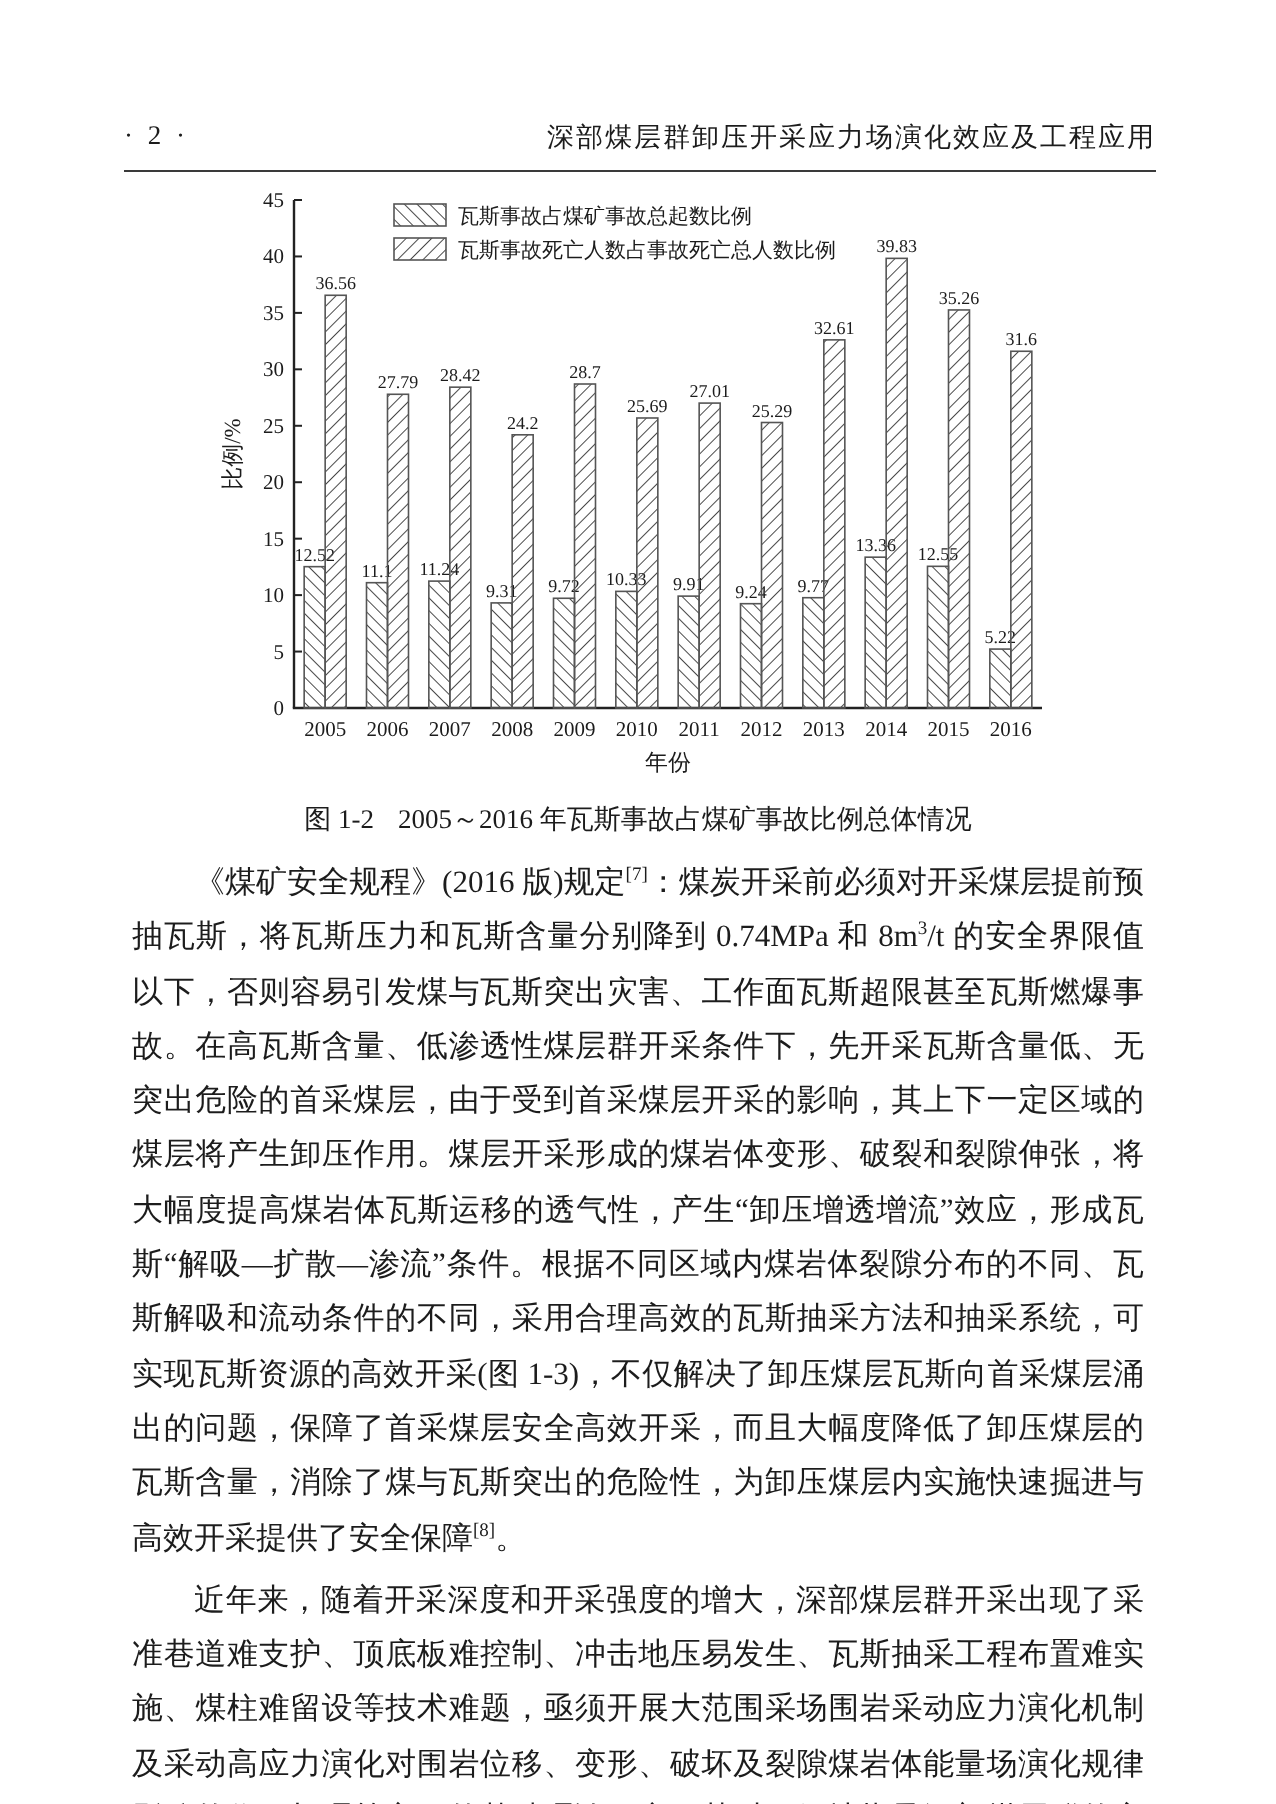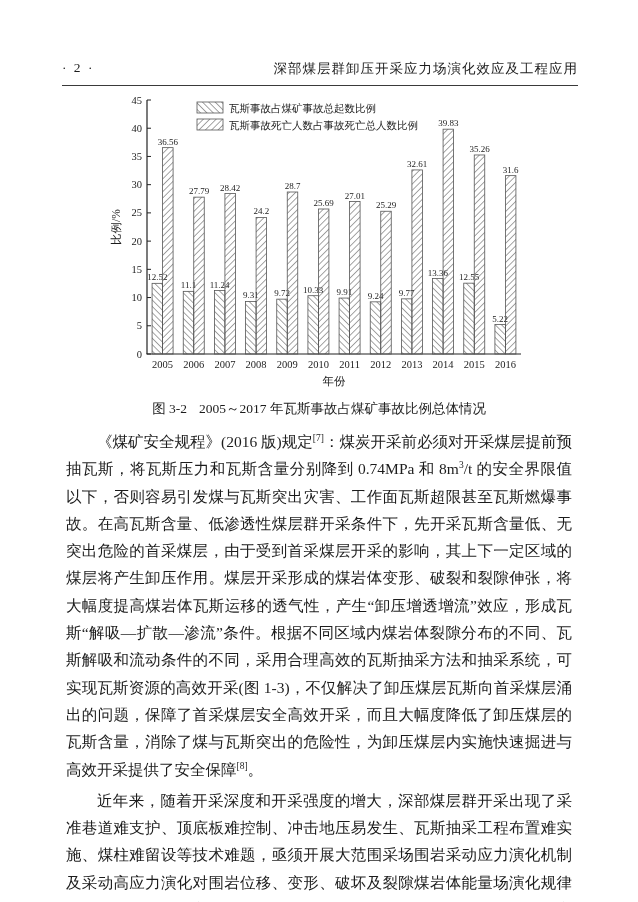--- a/index.html
+++ b/index.html
@@ -131,21 +131,21 @@
           <rect x="396.4166666666667" y="83.63555555555553" width="10.5" height="178.36444444444447" fill="url(#hB)" stroke="#555555" stroke-width="0.8"></rect>
           <text x="401.6666666666667" y="80.63555555555553" font-size="9" text-anchor="middle" fill="#1c1c1c">31.6</text>
           <text x="0" y="0" font-size="11.5" text-anchor="middle" fill="#1c1c1c" transform="translate(11,135) rotate(-90)">比例/%</text>
           <text x="225" y="293" font-size="11.5" text-anchor="middle" fill="#1c1c1c">年份</text>
           <rect x="88" y="10" width="26" height="11" fill="url(#hF)" stroke="#555" stroke-width="0.8"></rect>
           <text x="120" y="19.5" font-size="10.5" text-anchor="start" fill="#1c1c1c">瓦斯事故占煤矿事故总起数比例</text>
           <rect x="88" y="27" width="26" height="11" fill="url(#hB)" stroke="#555" stroke-width="0.8"></rect>
           <text x="120" y="36.5" font-size="10.5" text-anchor="start" fill="#1c1c1c">瓦斯事故死亡人数占事故死亡总人数比例</text>
         </svg></div>
     <figcaption class="caption">
-      <span class="cap-label">图 3-2</span><span>2005～2017 年瓦斯事故占煤矿事故比例总体情况</span>
+      <span class="cap-label">图 1-2</span><span>2005～2016 年瓦斯事故占煤矿事故比例总体情况</span>
     </figcaption>
   </figure>
 
   <div class="body-text">
       <p><span>《煤矿安全规程》(2016 版)规定</span><sup>[7]</sup><span>：煤炭开采前必须对开采煤层提前预抽瓦斯，将瓦斯压力和瓦斯含量分别降到 0.74MPa 和 8m</span><sup>3</sup><span>/t 的安全界限值以下，否则容易引发煤与瓦斯突出灾害、工作面瓦斯超限甚至瓦斯燃爆事故。在高瓦斯含量、低渗透性煤层群开采条件下，先开采瓦斯含量低、无突出危险的首采煤层，由于受到首采煤层开采的影响，其上下一定区域的煤层将产生卸压作用。煤层开采形成的煤岩体变形、破裂和裂隙伸张，将大幅度提高煤岩体瓦斯运移的透气性，产生“卸压增透增流”效应，形成瓦斯“解吸—扩散—渗流”条件。根据不同区域内煤岩体裂隙分布的不同、瓦斯解吸和流动条件的不同，采用合理高效的瓦斯抽采方法和抽采系统，可实现瓦斯资源的高效开采(图 1-3)，不仅解决了卸压煤层瓦斯向首采煤层涌出的问题，保障了首采煤层安全高效开采，而且大幅度降低了卸压煤层的瓦斯含量，消除了煤与瓦斯突出的危险性，为卸压煤层内实施快速掘进与高效开采提供了安全保障</span><sup>[8]</sup><span>。</span></p>
       <p><span>近年来，随着开采深度和开采强度的增大，深部煤层群开采出现了采准巷道难支护、顶底板难控制、冲击地压易发生、瓦斯抽采工程布置难实施、煤柱难留设等技术难题，亟须开展大范围采场围岩采动应力演化机制及采动高应力演化对围岩位移、变形、破坏及裂隙煤岩体能量场演化规律影响的作用机理等方面的基础理论研究，其对更好地指导深部煤层群的安全高效开采，实现煤与瓦斯共采、提高资源采出率等方面有着重要的意义。</span></p>
     </div>
 
 </div>
 

